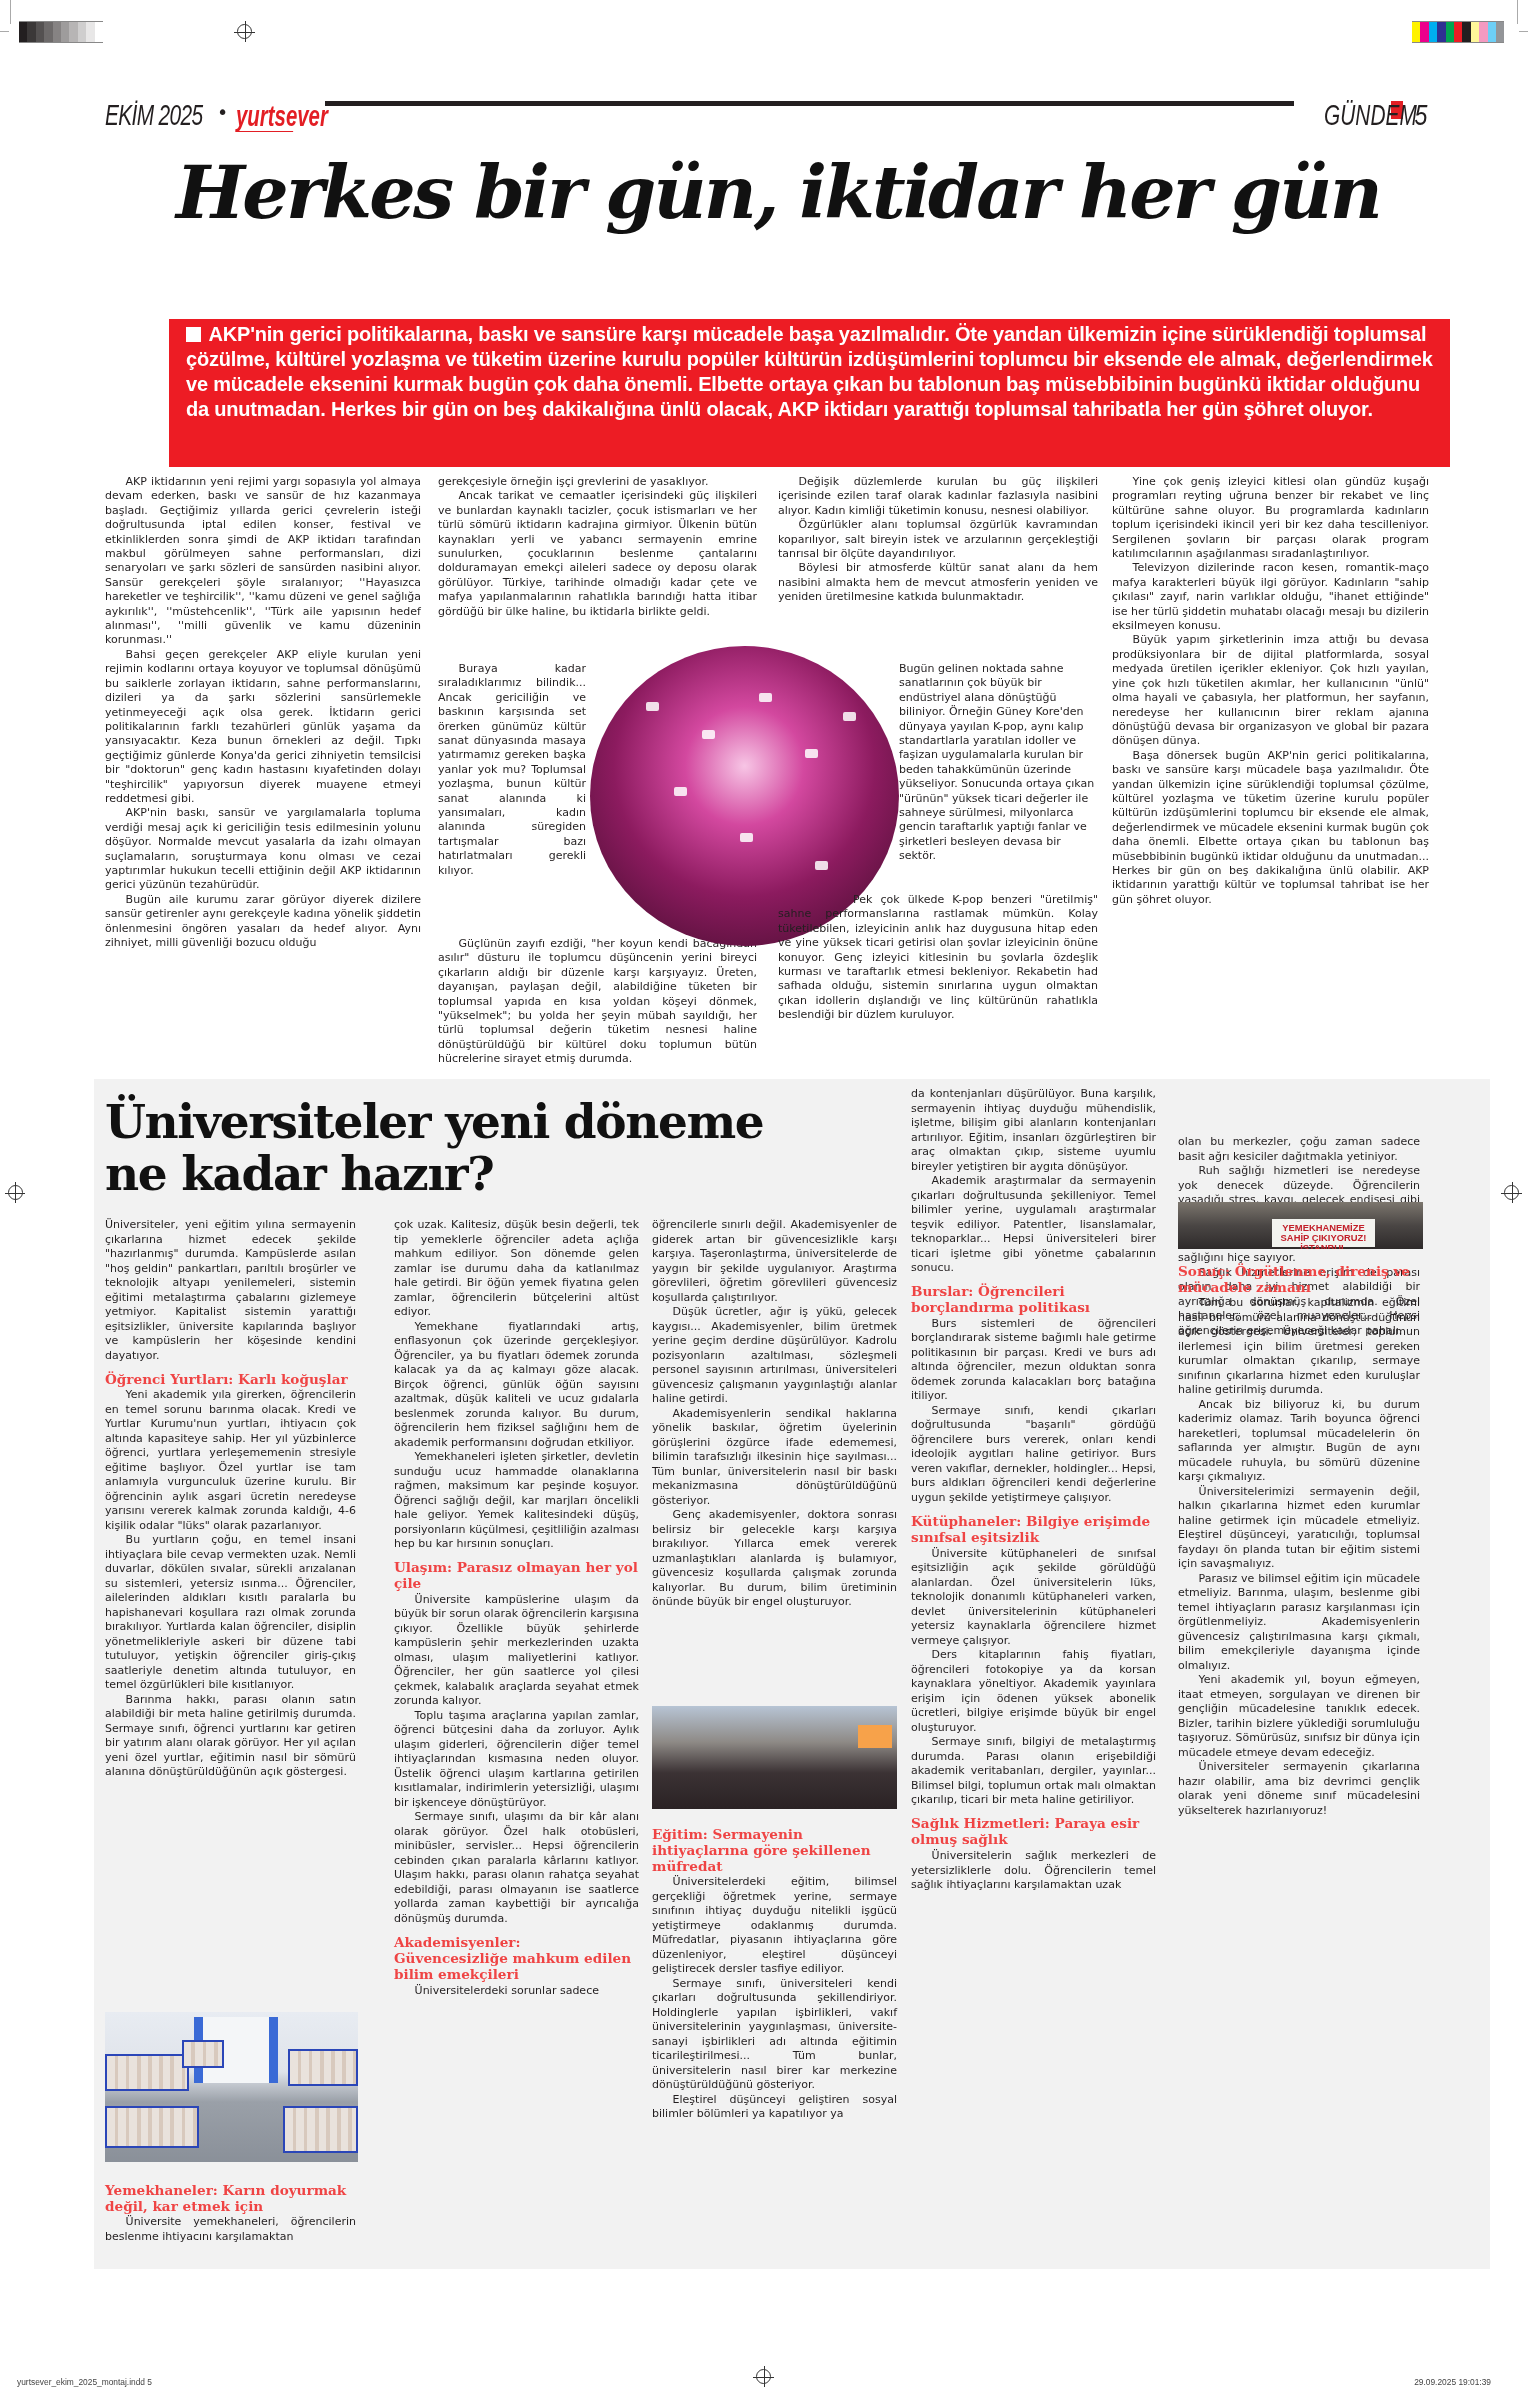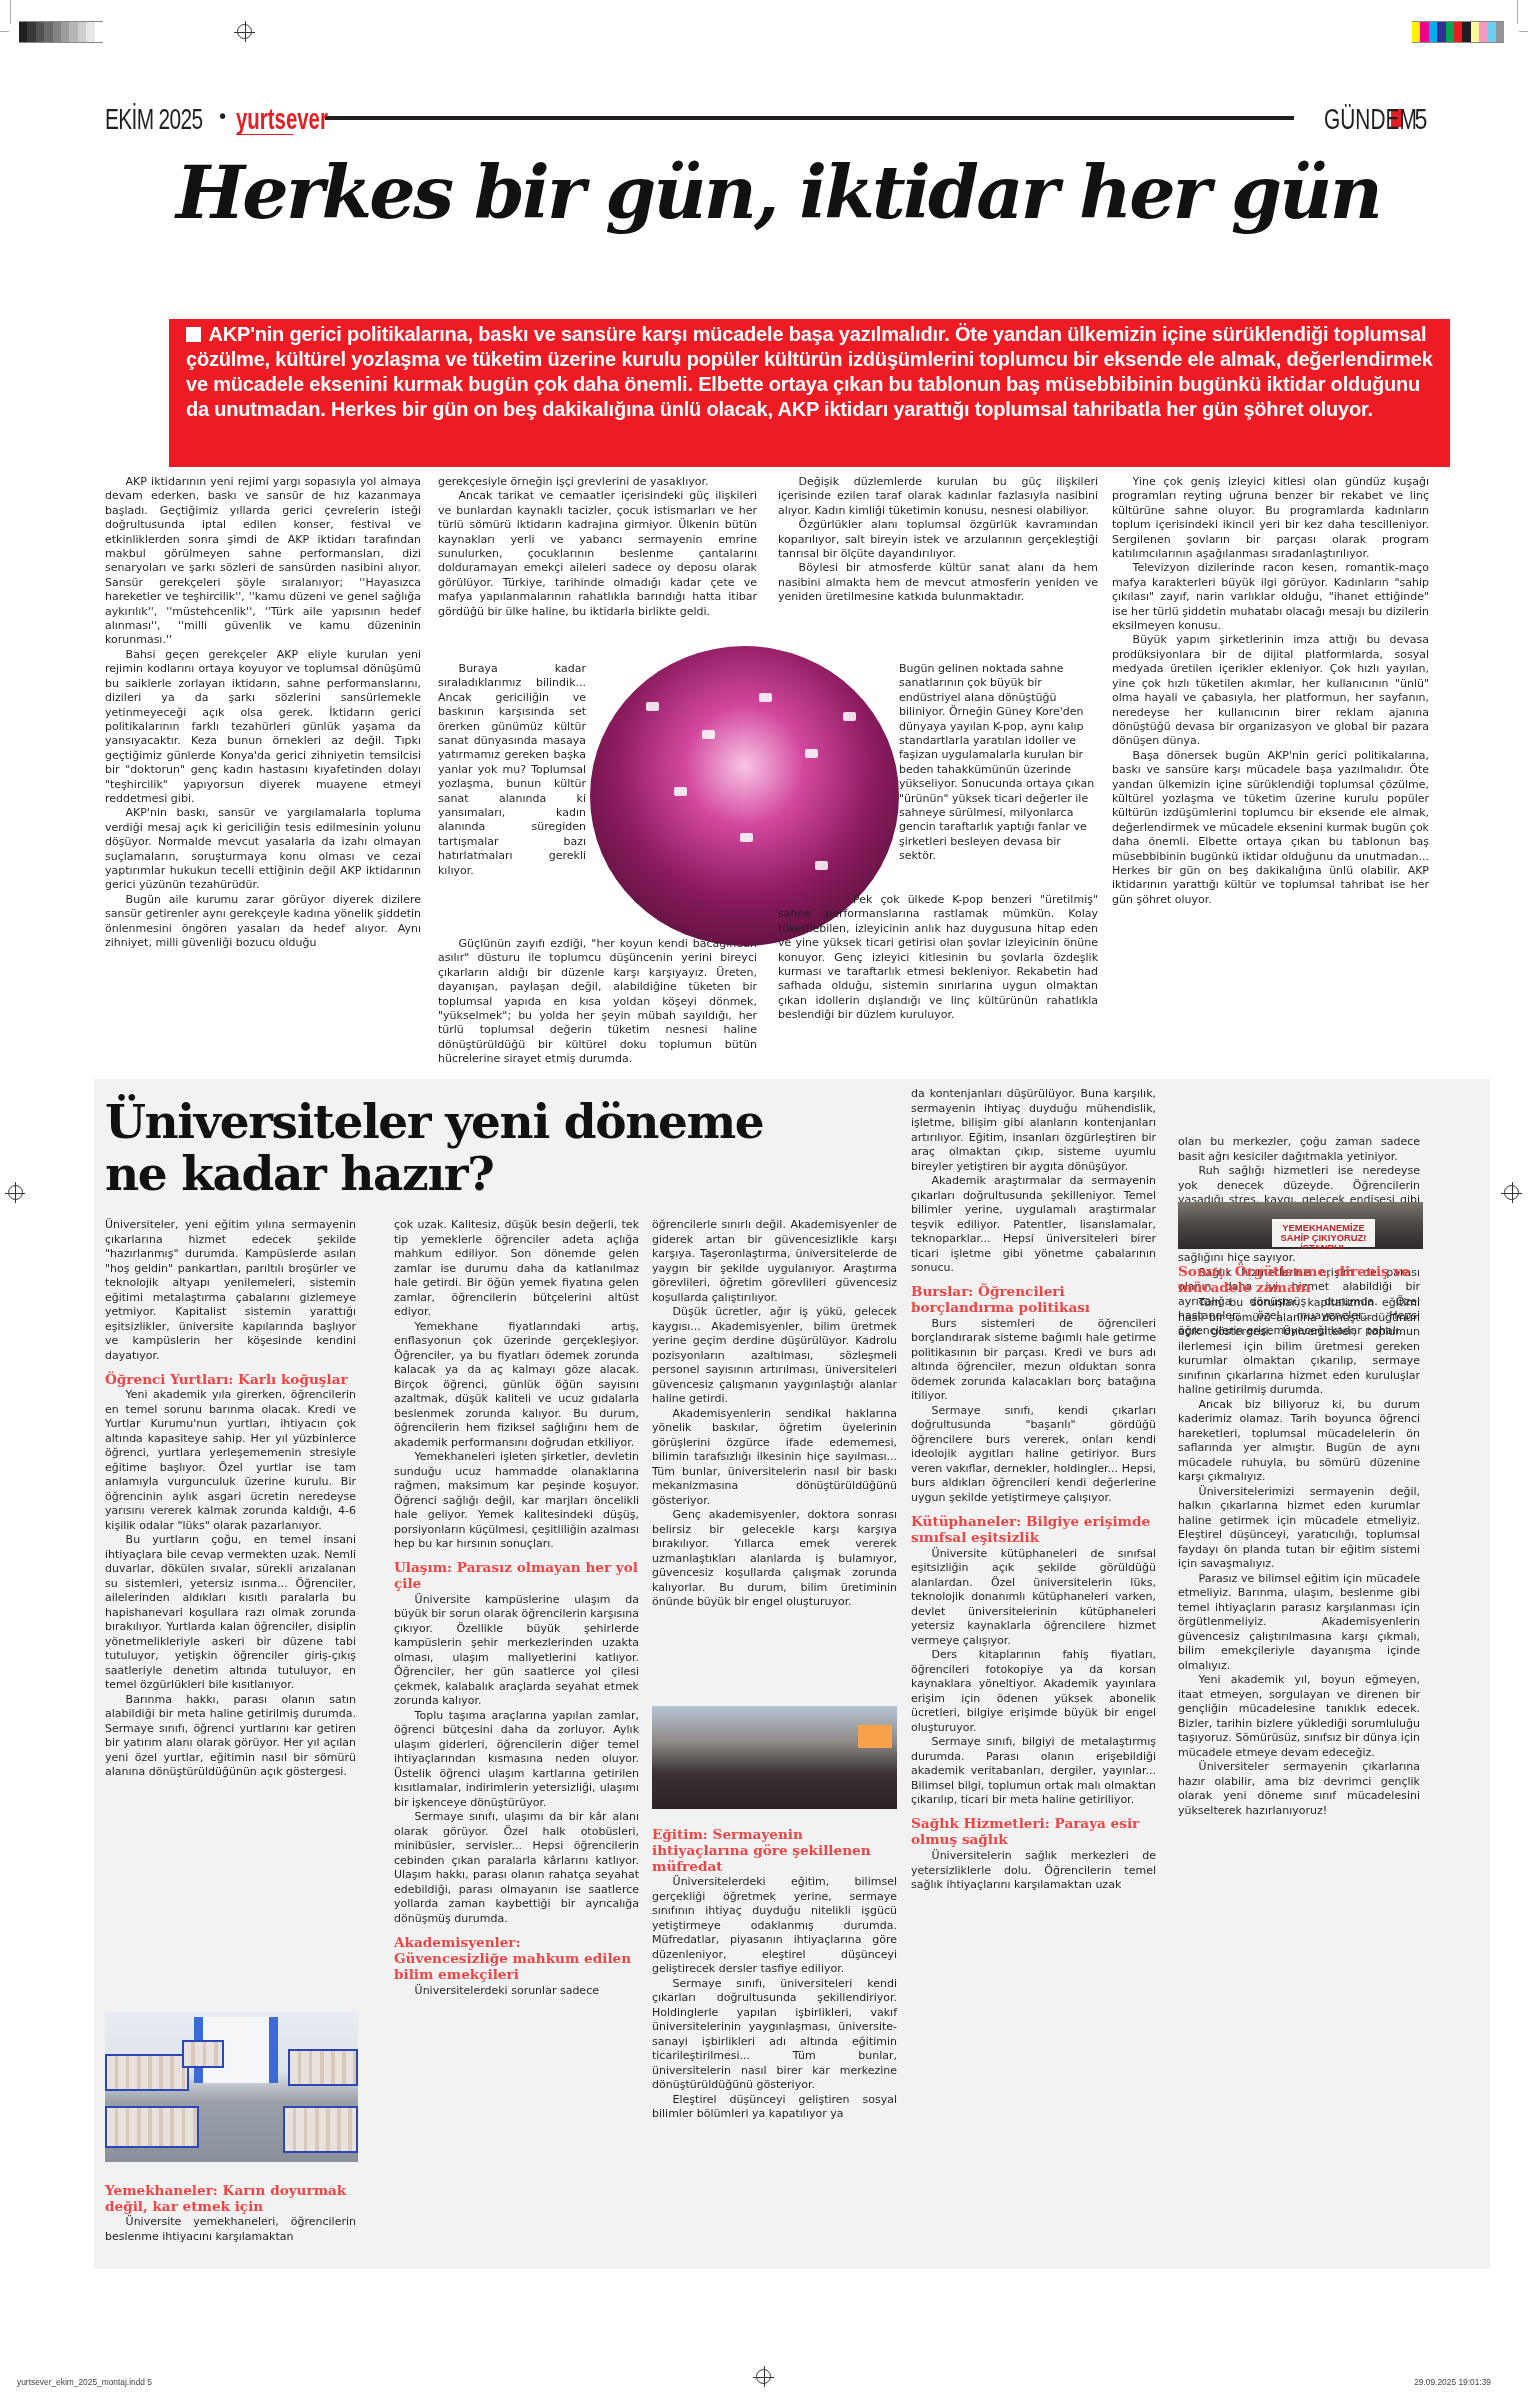--- a/index.html
+++ b/index.html
@@ -8,21 +8,21 @@
 
   
   .colorbar { position: absolute; top: 20.6px; height: 22.5px; display: flex; border-top: 1.9px solid #888; border-bottom: 1.9px solid #888; }
   .colorbar span { width: 7.5px; height: 100%; display: block; }
   .regmark { position: absolute; width: 15px; height: 15px; border: 0.9px solid #333; border-radius: 50%; }
   .regmark::before { content: ""; position: absolute; left: 6.6px; top: -3.7px; width: 0.9px; height: 20.6px; background: #333; }
   .regmark::after { content: ""; position: absolute; top: 6.6px; left: -3.7px; height: 0.9px; width: 20.6px; background: #333; }
   .cropmark { position: absolute; background: #aaa; }
 
   
-  .page-header { position: absolute; top: 101px; left: 105px; right: 99px; height: 37px; display: flex; align-items: center; }
+  .page-header { position: absolute; top: 101px; left: 105px; right: 99px; height: 37px; display: flex; align-items: flex-start; font-style: italic; }
   .hdr-date { font-family: "Liberation Sans", sans-serif; font-size: 29px; letter-spacing: -0.9px; transform: scaleX(0.72); transform-origin: left bottom; width: 112px; white-space: nowrap; line-height: 1; }
   .hdr-dot { font-size: 19px; margin: 0 7.5px 7.5px 0; }
   .hdr-brand { font-family: "Liberation Sans", sans-serif; font-weight: bold; color: #e31e24; font-size: 30px; transform: scaleX(0.68); transform-origin: left bottom; width: 84px; white-space: nowrap; line-height: 1; border-bottom: 1.9px solid #e31e24; }
   .hdr-rule { flex: 1; height: 4.7px; background: #231f20; margin: 0 9.4px 2.8px 5.6px; }
   .hdr-section { font-family: "Liberation Sans", sans-serif; font-size: 29px; transform: scaleX(0.72); transform-origin: right bottom; white-space: nowrap; line-height: 1; width: 75px; text-align: right; }
   .hdr-square { width: 12px; height: 18px; background: #e31e24; margin: 0 9.4px 3.7px 13px; }
   .hdr-page { font-family: "Liberation Sans", sans-serif; font-size: 29px; line-height: 1; transform: scaleX(0.8); }
 
   
   .main-title { position: absolute; top: 150px; left: 169px; width: 1218px; text-align: center; font-family: "DejaVu Serif", serif; font-weight: bold; font-style: italic; font-size: 73px; line-height: 84px; letter-spacing: -2.8px; color: #111; }

